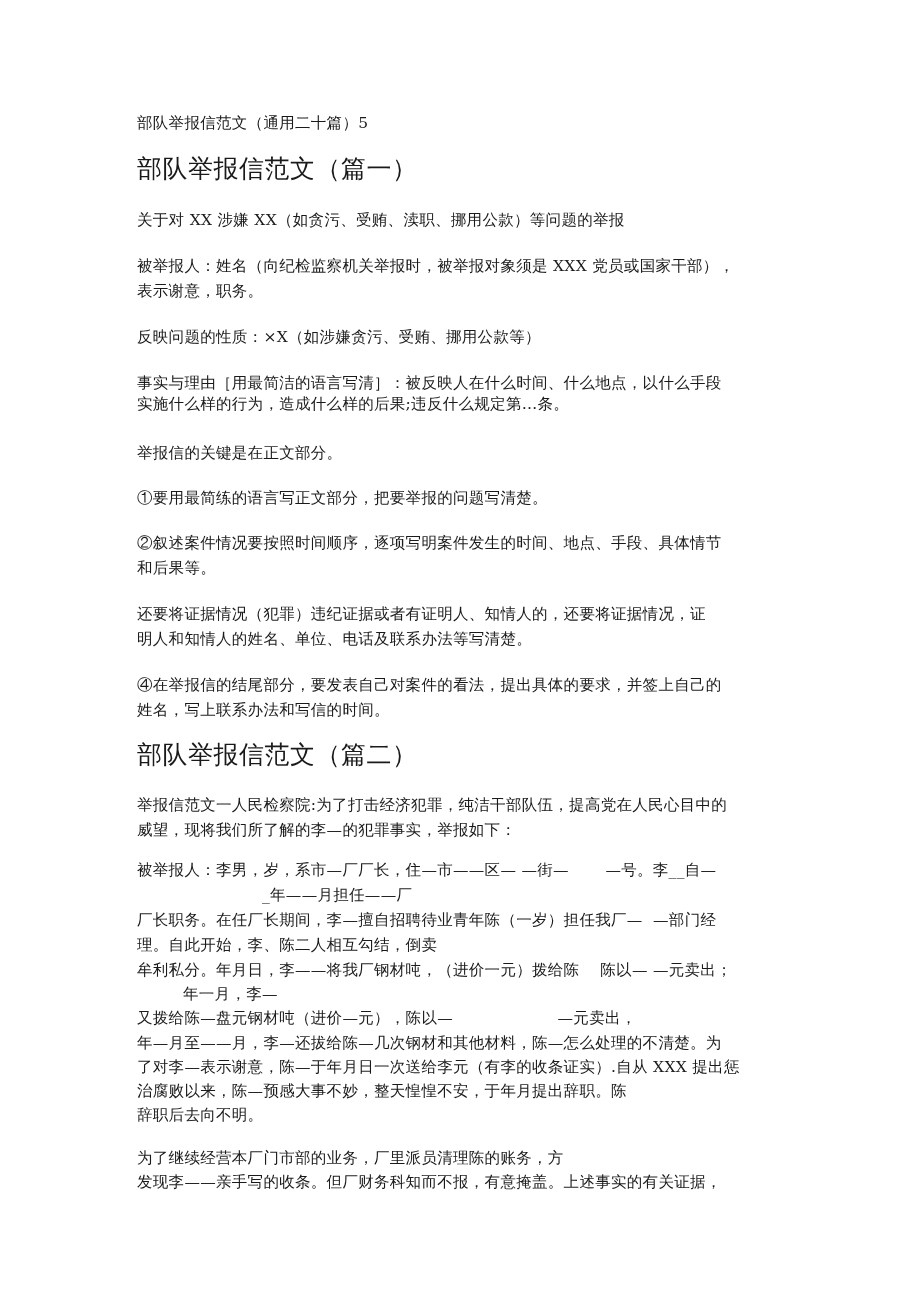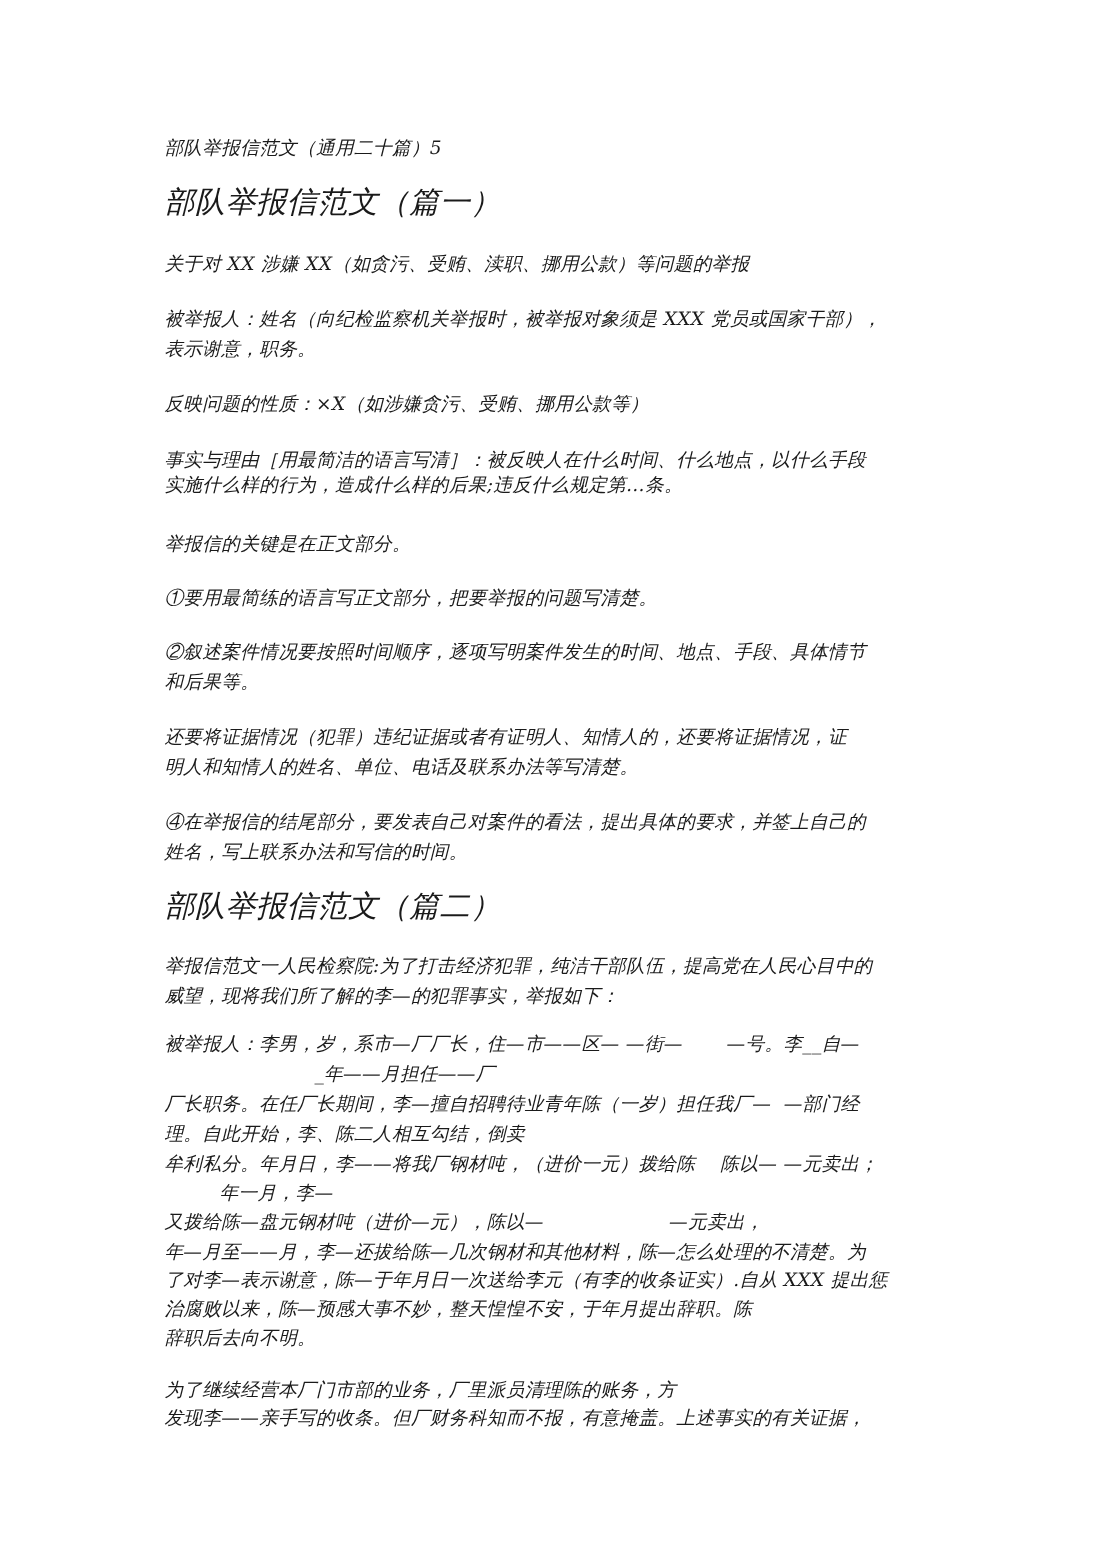--- a/index.html
+++ b/index.html
@@ -1,18 +1,18 @@
 <!DOCTYPE html>
 <html><head>
 <meta charset="utf-8">
 <style>
   html, body { margin: 0; padding: 0; background: #ffffff; }
   body { width: 920px; height: 1301px; position: relative; overflow: hidden;
          font-family: "DejaVu Serif", "Liberation Serif", serif; color: #1a1a1a; }
-  .page { position: absolute; left: 0; top: 0; width: 920px; height: 927px; background: #fff; font-style: italic; }
+  .page { position: absolute; left: 0; top: 0; width: 920px; height: 927px; background: #fff; }
   .line { position: absolute; left: 137px; white-space: pre; font-size: 15.5px; line-height: 20px; letter-spacing: 0.3px; }
   .h1 { font-size: 15.5px; }
   .h2 { font-size: 25px; line-height: 24px; letter-spacing: 0.5px; }
 </style>
 </head>
 <body>
 
 <div class="page">
   <div class="line h1" style="top:113px;">部队举报信范文（通用二十篇）5</div>
 

